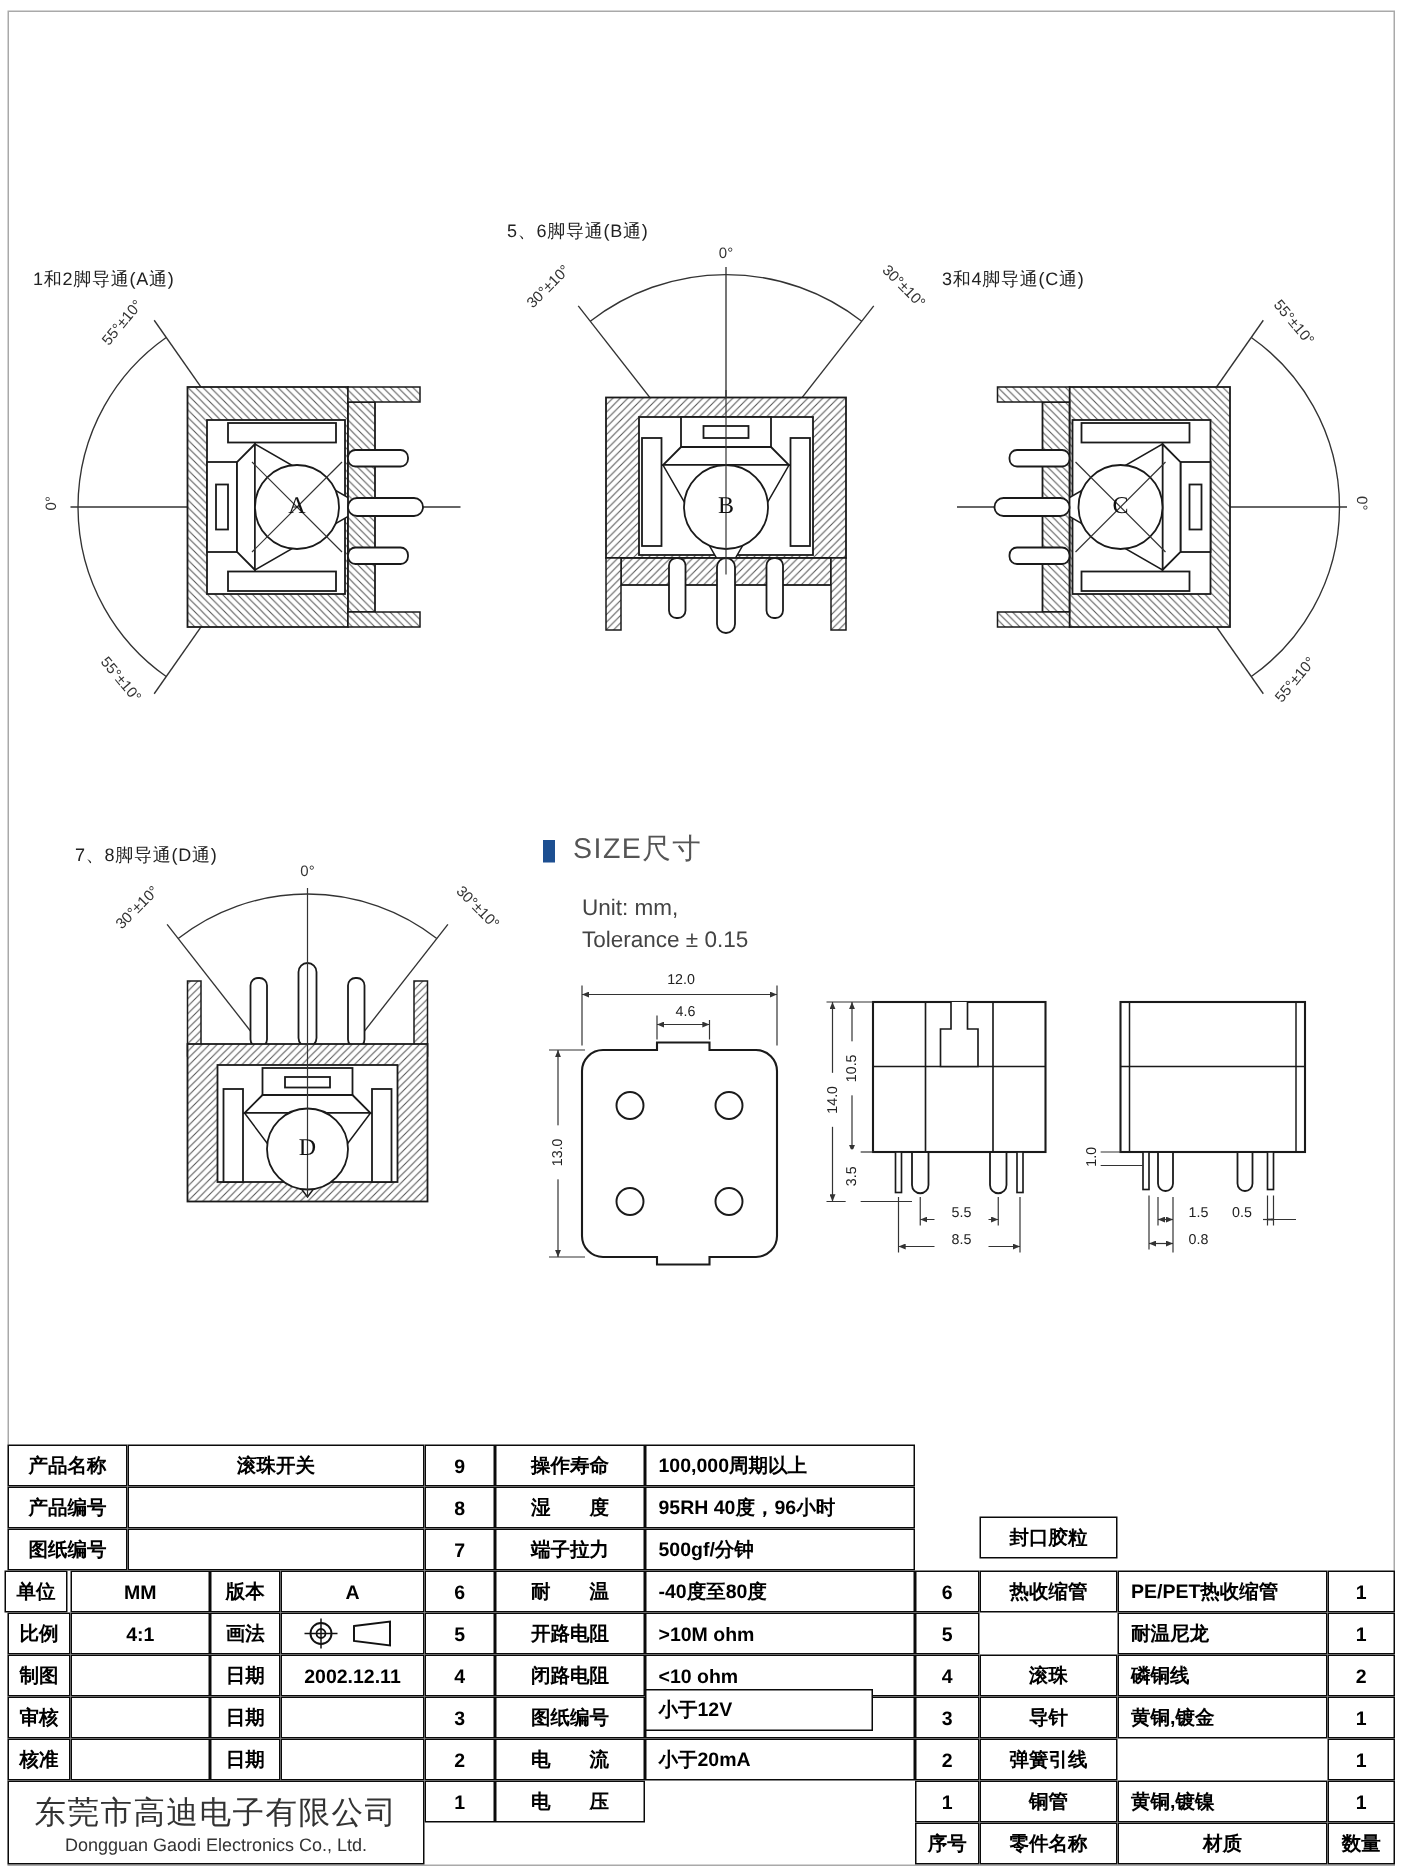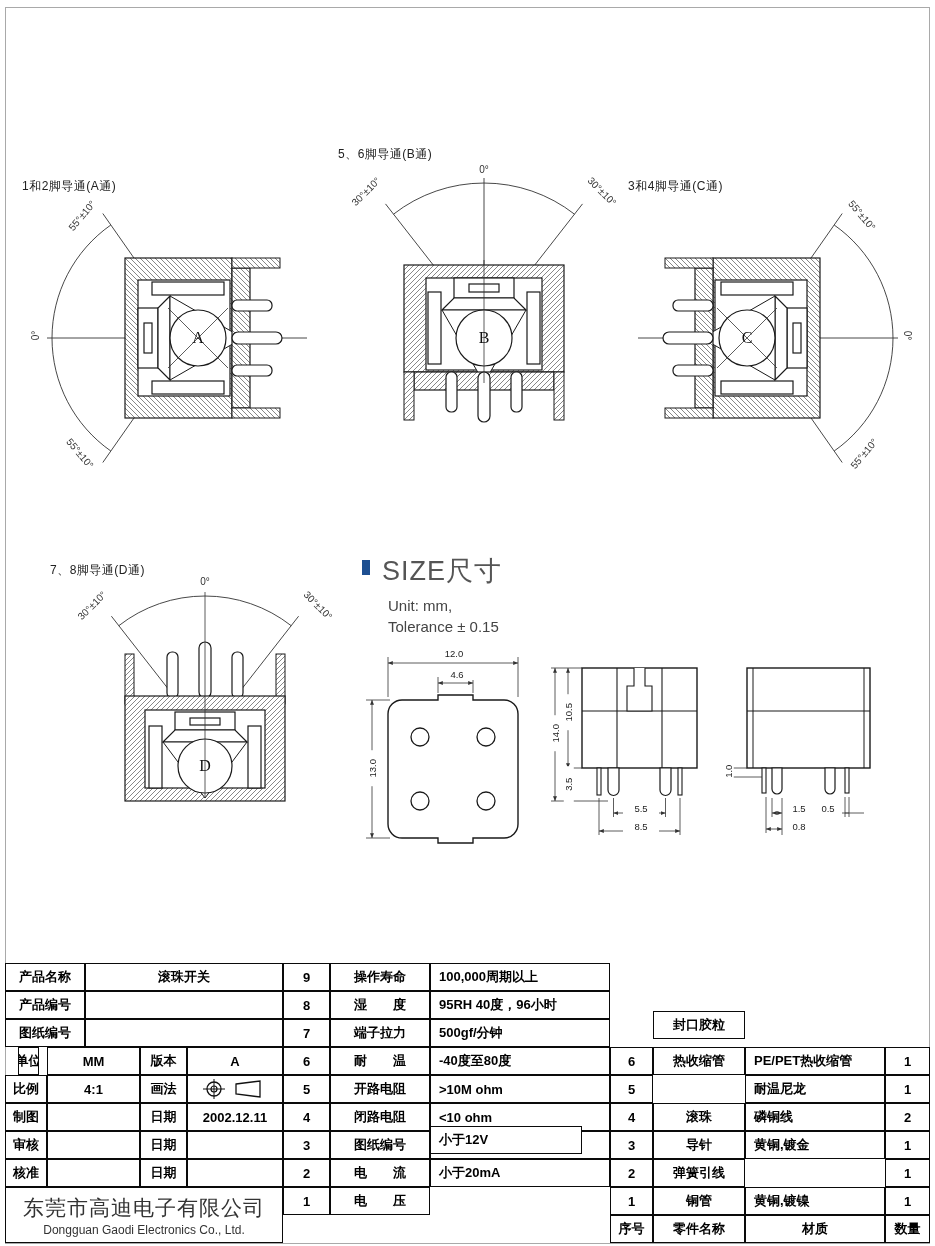--- a/index.html
+++ b/index.html
@@ -7,21 +7,21 @@
         font-family:"Liberation Sans",sans-serif;color:#111;}
   #frame{position:absolute;left:5px;top:7px;width:923px;height:1235px;border:1px solid #a9a9a9;}
   .diag{position:absolute;}
   .dtitle{position:absolute;left:0;right:0;top:0;text-align:left;font-size:12px;color:#222;letter-spacing:.5px;}
   .anglelabel{position:absolute;font-size:10px;color:#333;white-space:nowrap;text-align:center;}
   .letter{position:absolute;width:22px;height:22px;display:flex;align-items:center;justify-content:center;
           font-family:"Liberation Serif",serif;font-size:16px;color:#111;}
   svg{position:absolute;left:0;overflow:visible;}
   .sizehead{position:absolute;left:360px;top:553px;}
   .bullet{position:absolute;left:2px;top:7px;width:8px;height:15px;background:#1d4f91;}
-  .sizetitle{position:absolute;left:22px;top:0;font-size:27px;color:#555;letter-spacing:1px;white-space:nowrap;}
+  .sizetitle{position:absolute;left:22px;top:0;font-size:19px;color:#555;letter-spacing:1px;white-space:nowrap;}
   .unitline{position:absolute;left:388px;font-size:15px;color:#444;white-space:nowrap;}
   .dimlabel{position:absolute;font-size:9.5px;color:#222;background:#fff;line-height:1.1;padding:0 1px;
             text-align:center;white-space:nowrap;}
   .rot{transform:rotate(-90deg);}
   .cell{position:absolute;box-sizing:border-box;border:1px solid #0a0a0a;background:#fff;height:28px;
         display:flex;align-items:center;justify-content:center;font-weight:bold;font-size:13px;color:#000;
         white-space:nowrap;overflow:hidden;}
   .cell.left{justify-content:flex-start;padding-left:8px;}
   .company{position:absolute;box-sizing:border-box;border:1px solid #0a0a0a;background:#fff;
            display:flex;flex-direction:column;align-items:center;justify-content:center;}
@@ -234,21 +234,21 @@
   <div class="dimlabel" style="left:92px;top:161px;width:26px">0.5</div>
 </div>
 
 <div class="cell" style="left:5px;top:963px;width:80px">产品名称</div>
 <div class="cell" style="left:85px;top:963px;width:198px">滚珠开关</div>
 <div class="cell" style="left:5px;top:991px;width:80px">产品编号</div>
 <div class="cell" style="left:85px;top:991px;width:198px"></div>
 <div class="cell" style="left:5px;top:1019px;width:80px">图纸编号</div>
 <div class="cell" style="left:85px;top:1019px;width:198px"></div>
 
-<div class="cell" style="left:18px;top:1047px;width:21px">单位</div>
+<div class="cell" style="left:3px;top:1047px;width:42px">单位</div>
 <div class="cell" style="left:47px;top:1047px;width:93px">MM</div>
 <div class="cell" style="left:140px;top:1047px;width:47px">版本</div>
 <div class="cell" style="left:187px;top:1047px;width:96px">A</div>
 
 <div class="cell" style="left:5px;top:1075px;width:42px">比例</div>
 <div class="cell" style="left:47px;top:1075px;width:93px">4:1</div>
 <div class="cell" style="left:140px;top:1075px;width:47px">画法</div>
 <div class="cell" style="left:187px;top:1075px;width:96px">
   <svg width="66" height="22" viewBox="0 0 66 22" style="position:static">
     <circle cx="12" cy="11" r="7" fill="none" stroke="#111" stroke-width="1.3"></circle>

